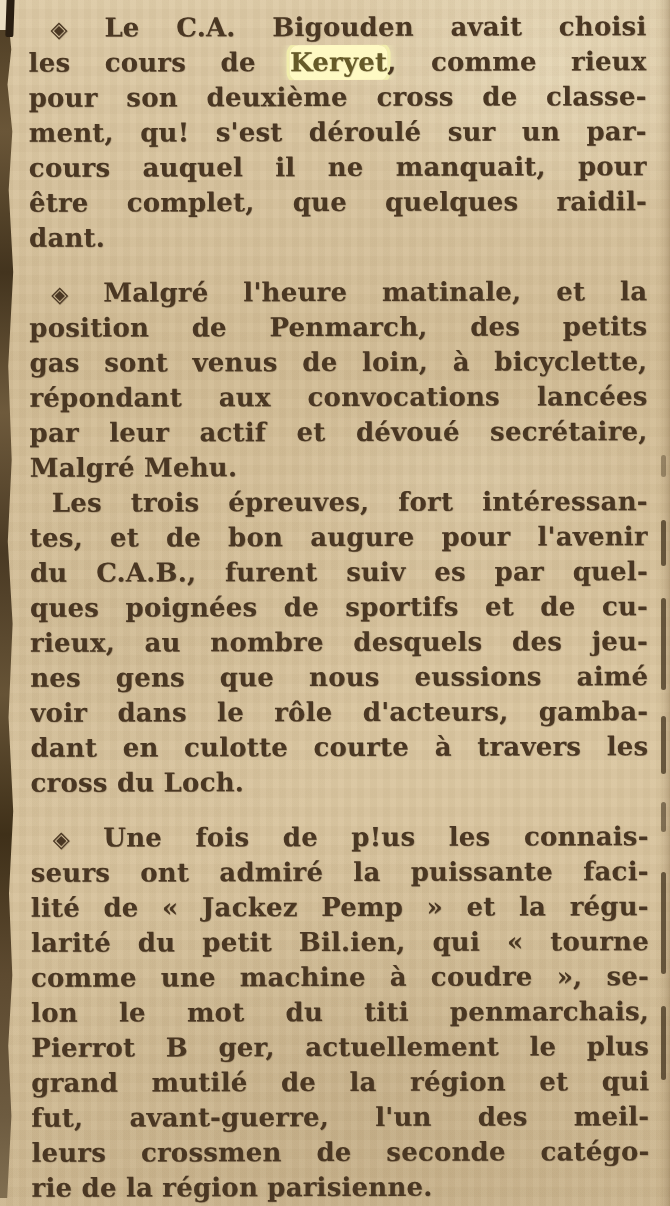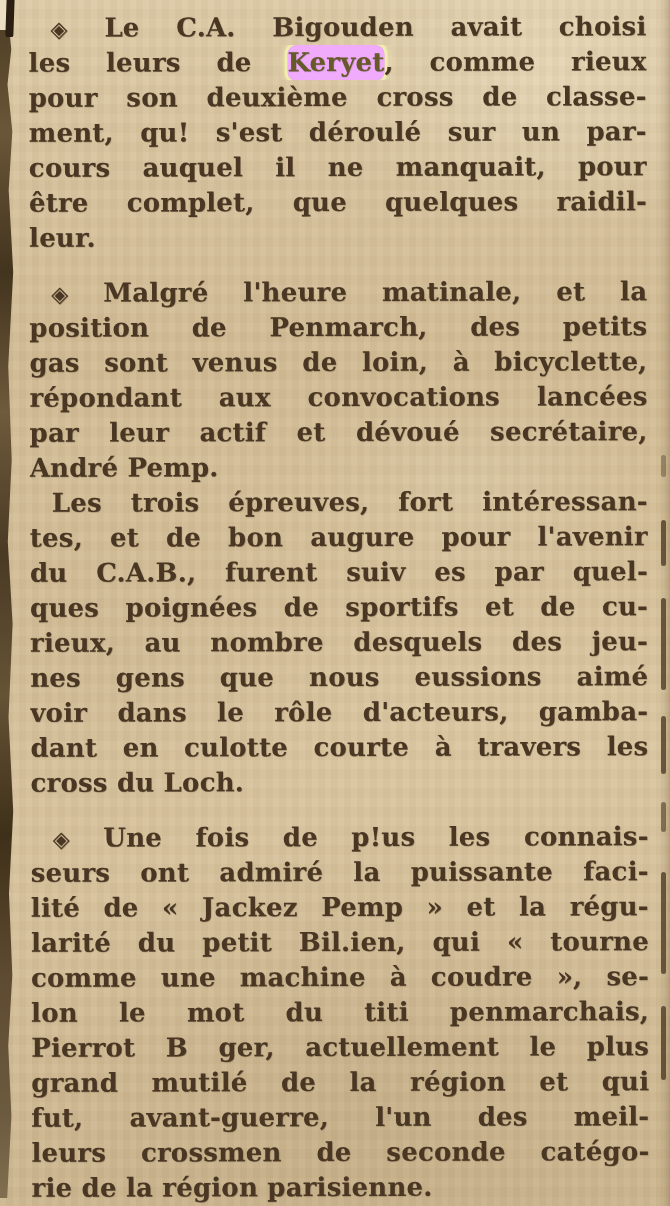--- a/index.html
+++ b/index.html
@@ -48,21 +48,21 @@
     text-shadow:0.5px 0.5px 0.8px rgba(70,52,32,0.45);
     transform:rotate(-0.15deg);
   }
   .line{text-align:justify;text-align-last:justify;height:35px;overflow:hidden;}
   .line.end{text-align-last:left;}
   .line.first{padding-left:22px;}
   .para + .para{margin-top:20px;}
   .para.cont{margin-top:0;}
   .diamond{font-family:"DejaVu Sans","Liberation Sans",sans-serif;font-size:0.85em;}
   .hl{
-    background:#f0abfc;border-radius:9px;padding:2px 0 4px;
+    background:#fef9c3;border-radius:9px;padding:2px 0 4px;
     box-shadow:0 0 0 3px #f1edac, 0 0 7px 5px rgba(244,240,188,0.55);
     color:#655a28;
   }
 </style>
 </head>
 <body>
 
 <div class="paper"></div>
 <div class="grain"></div>
 
@@ -75,34 +75,34 @@
 <div class="rule-dash rd2"></div>
 <div class="rule-dash rd3"></div>
 <div class="rule-dash rd4"></div>
 <div class="rule-dash rd5"></div>
 <div class="rule-dash rd6"></div>
 <div class="rule-dash rd7"></div>
 
 <div id="article">
     <div class="para">
       <div class="line first"><span class="diamond">◈</span><span> Le C.A. Bigouden avait choisi</span></div>
-      <div class="line"><span>les leurs de </span><span class="hl">Keryet</span><span>, comme rieux</span></div>
+      <div class="line"><span>les cours de </span><span class="hl">Keryet</span><span>, comme rieux</span></div>
       <div class="line"><span>pour son deuxième cross de classe-</span></div>
       <div class="line"><span>ment, qu! s'est déroulé sur un par-</span></div>
       <div class="line"><span>cours auquel il ne manquait, pour</span></div>
       <div class="line"><span>être complet, que quelques raidil-</span></div>
-      <div class="line end"><span>leur.</span></div>
+      <div class="line end"><span>dant.</span></div>
     </div>
     <div class="para">
       <div class="line first"><span class="diamond">◈</span><span> Malgré l'heure matinale, et la</span></div>
       <div class="line"><span>position de Penmarch, des petits</span></div>
       <div class="line"><span>gas sont venus de loin, à bicyclette,</span></div>
       <div class="line"><span>répondant aux convocations lancées</span></div>
       <div class="line"><span>par leur actif et dévoué secrétaire,</span></div>
-      <div class="line end"><span>André Pemp.</span></div>
+      <div class="line end"><span>Malgré Mehu.</span></div>
     </div>
     <div class="para cont">
       <div class="line first"><span>Les trois épreuves, fort intéressan-</span></div>
       <div class="line"><span>tes, et de bon augure pour l'avenir</span></div>
       <div class="line"><span>du C.A.B., furent suiv es par quel-</span></div>
       <div class="line"><span>ques poignées de sportifs et de cu-</span></div>
       <div class="line"><span>rieux, au nombre desquels des jeu-</span></div>
       <div class="line"><span>nes gens que nous eussions aimé</span></div>
       <div class="line"><span>voir dans le rôle d'acteurs, gamba-</span></div>
       <div class="line"><span>dant en culotte courte à travers les</span></div>

